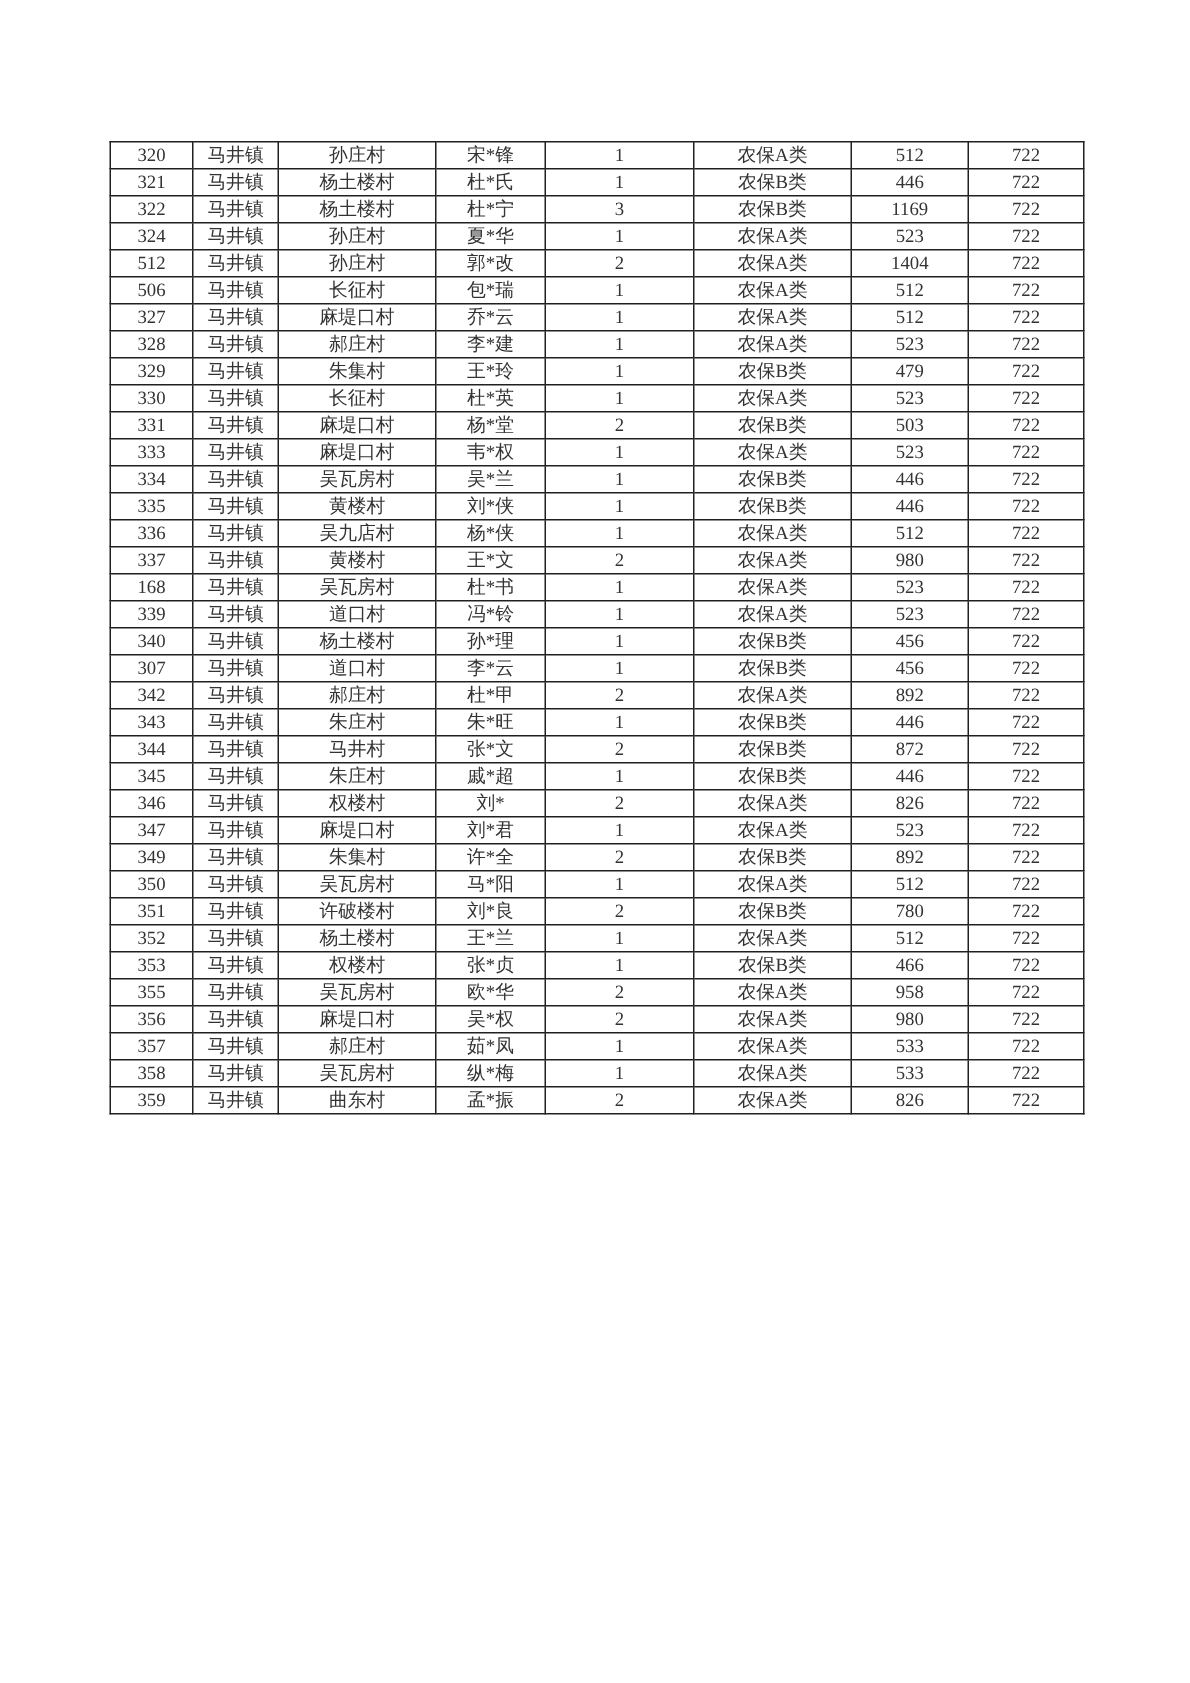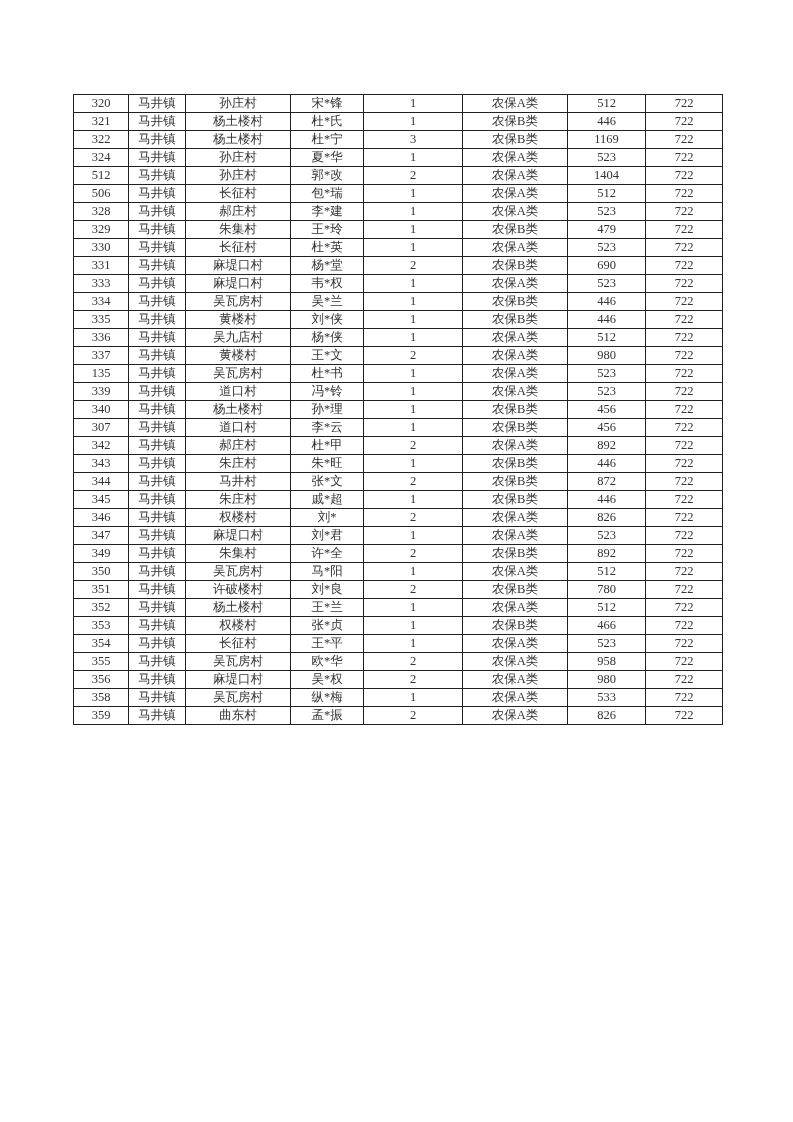--- a/index.html
+++ b/index.html
@@ -107,20 +107,30 @@
           <td>506</td>
           <td>马井镇</td>
           <td>长征村</td>
           <td>包*瑞</td>
           <td>1</td>
           <td>农保A类</td>
           <td>512</td>
           <td>722</td>
         </tr>
         <tr>
+          <td>327</td>
+          <td>马井镇</td>
+          <td>麻堤口村</td>
+          <td>乔*云</td>
+          <td>1</td>
+          <td>农保A类</td>
+          <td>512</td>
+          <td>722</td>
+        </tr>
+        <tr>
           <td>328</td>
           <td>马井镇</td>
           <td>郝庄村</td>
           <td>李*建</td>
           <td>1</td>
           <td>农保A类</td>
           <td>523</td>
           <td>722</td>
         </tr>
         <tr>
@@ -143,21 +153,21 @@
           <td>523</td>
           <td>722</td>
         </tr>
         <tr>
           <td>331</td>
           <td>马井镇</td>
           <td>麻堤口村</td>
           <td>杨*堂</td>
           <td>2</td>
           <td>农保B类</td>
-          <td>690</td>
+          <td>503</td>
           <td>722</td>
         </tr>
         <tr>
           <td>333</td>
           <td>马井镇</td>
           <td>麻堤口村</td>
           <td>韦*权</td>
           <td>1</td>
           <td>农保A类</td>
           <td>523</td>
@@ -197,21 +207,21 @@
           <td>337</td>
           <td>马井镇</td>
           <td>黄楼村</td>
           <td>王*文</td>
           <td>2</td>
           <td>农保A类</td>
           <td>980</td>
           <td>722</td>
         </tr>
         <tr>
-          <td>135</td>
+          <td>168</td>
           <td>马井镇</td>
           <td>吴瓦房村</td>
           <td>杜*书</td>
           <td>1</td>
           <td>农保A类</td>
           <td>523</td>
           <td>722</td>
         </tr>
         <tr>
           <td>339</td>
@@ -347,47 +357,47 @@
           <td>353</td>
           <td>马井镇</td>
           <td>权楼村</td>
           <td>张*贞</td>
           <td>1</td>
           <td>农保B类</td>
           <td>466</td>
           <td>722</td>
         </tr>
         <tr>
-          <td>354</td>
-          <td>马井镇</td>
-          <td>长征村</td>
-          <td>王*平</td>
-          <td>1</td>
-          <td>农保A类</td>
-          <td>523</td>
-          <td>722</td>
-        </tr>
-        <tr>
           <td>355</td>
           <td>马井镇</td>
           <td>吴瓦房村</td>
           <td>欧*华</td>
           <td>2</td>
           <td>农保A类</td>
           <td>958</td>
           <td>722</td>
         </tr>
         <tr>
           <td>356</td>
           <td>马井镇</td>
           <td>麻堤口村</td>
           <td>吴*权</td>
           <td>2</td>
           <td>农保A类</td>
           <td>980</td>
+          <td>722</td>
+        </tr>
+        <tr>
+          <td>357</td>
+          <td>马井镇</td>
+          <td>郝庄村</td>
+          <td>茹*凤</td>
+          <td>1</td>
+          <td>农保A类</td>
+          <td>533</td>
           <td>722</td>
         </tr>
         <tr>
           <td>358</td>
           <td>马井镇</td>
           <td>吴瓦房村</td>
           <td>纵*梅</td>
           <td>1</td>
           <td>农保A类</td>
           <td>533</td>

